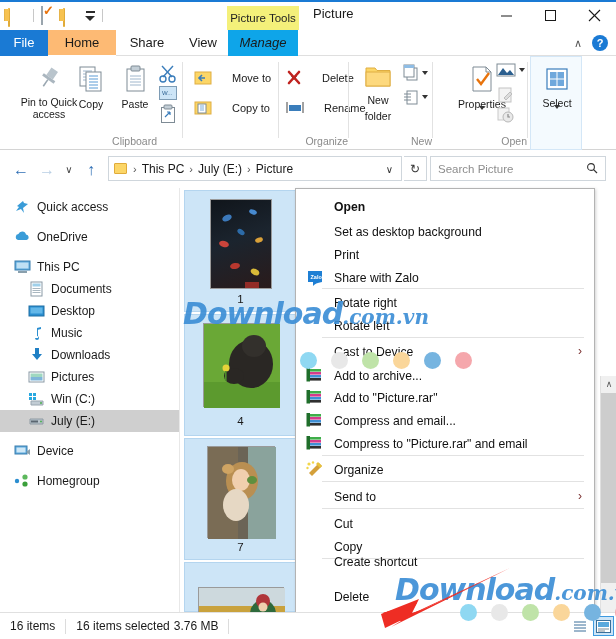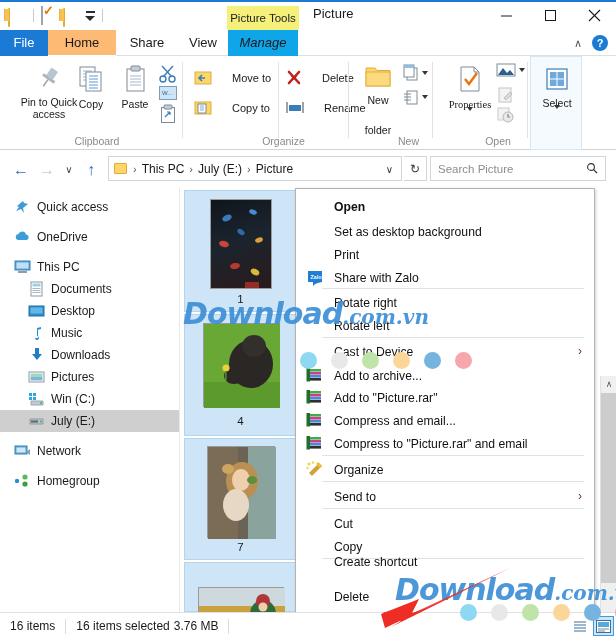--- a/index.html
+++ b/index.html
@@ -78,21 +78,21 @@
     font-size:11px;line-height:16px;text-align:center;font-weight:bold;
   }
 
   
   .ribbon {
     position:absolute; left:0; top:56px; width:616px; height:94px;
     background:#ffffff; border-bottom:1px solid #d4d4d4;
   }
   .rgroup { position:absolute; top:0; height:94px; }
   .rgroup-label {
-    position:absolute; bottom:3px; left:0; width:100%; text-align:center;
+    position:absolute; bottom:3px; left:0; width:100%; text-align:right;
     font-size:10.5px; color:#8a8a8a;padding-left:37px;
   }
   .rgroup-div { position:absolute; top:6px; width:1px; height:76px; background:#e2e2e2; }
   .rbtn { position:absolute; text-align:center; font-size:10.5px; color:#1a1a1a; line-height:12px; }
   .rbtn-lbl { display:block; margin-top:2px; }
   .rsmall { position:absolute; font-size:11px; color:#1a1a1a; display:flex; align-items:center; gap:20px; }
   .dd-caret { width:0;height:0;border-left:3.5px solid transparent;border-right:3.5px solid transparent;border-top:4px solid #333; }
 
   
   .addrbar { position:absolute; left:0; top:150px; width:616px; height:38px; background:#fff; }
@@ -357,21 +357,21 @@
     </div>
     <div class="rgroup-div" style="left:348px;"></div>
 
     <div class="rgroup" style="left:348px; width:84px;">
       <div class="rbtn" style="left:8px; top:8px; width:44px;">
         <svg width="30" height="26" viewBox="0 0 30 26">
           <path d="M3 4 h9 l2 2.5 h13 V22 H3 Z" fill="#fcd667" stroke="#dfae43"></path>
           <rect x="3" y="8" width="24" height="14" fill="#fdd97e" stroke="#dfae43"></rect>
         </svg>
         <span class="rbtn-lbl">New</span>
-        <span class="rbtn-lbl" style="margin-top:18px">folder</span>
+        <span class="rbtn-lbl" style="margin-top:4px">folder</span>
       </div>
       <div style="position:absolute; left:54px; top:8px; display:flex; align-items:center;">
         <svg width="18" height="18" viewBox="0 0 18 18">
           <rect x="5" y="4" width="10" height="12" fill="#fff" stroke="#7e8b95"></rect>
           <rect x="2" y="1" width="10" height="12" fill="#fff" stroke="#7e8b95"></rect>
           <rect x="2" y="1" width="10" height="3" fill="#8fbde5"></rect>
         </svg>
         <span class="dd-caret" style="margin-left:2px"></span>
       </div>
       <div style="position:absolute; left:54px; top:32px; display:flex; align-items:center;">
@@ -379,21 +379,21 @@
           <rect x="5" y="3" width="10" height="13" fill="#fff" stroke="#7e8b95"></rect>
           <path d="M2 6 h7 M2 9 h7 M2 12 h7" stroke="#7e8b95" stroke-width="1"></path>
         </svg>
         <span class="dd-caret" style="margin-left:2px"></span>
       </div>
       <div class="rgroup-label">New</div>
     </div>
     <div class="rgroup-div" style="left:432px;"></div>
 
     <div class="rgroup" style="left:432px; width:95px;">
-      <div class="rbtn" style="left:8px; top:8px; width:60px;font-family:Liberation Serif, serif;">
+      <div class="rbtn" style="left:20px; top:8px; width:60px;">
         <svg width="30" height="30" viewBox="0 0 30 30">
           <path d="M6 3 h13 l5 5 v19 H6 Z" fill="#fff" stroke="#7e8b95"></path>
           <path d="M19 3 v5 h5" fill="none" stroke="#7e8b95"></path>
           <path d="M10 15 L14 20 L22 9" stroke="#e8730c" stroke-width="2.4" fill="none"></path>
         </svg>
         <span class="rbtn-lbl">Properties</span>
         <span class="dd-caret" style="margin:2px auto 0;"></span>
       </div>
       <div style="position:absolute; left:64px; top:6px; display:flex; align-items:center;">
         <svg width="20" height="16" viewBox="0 0 20 16">
@@ -583,21 +583,21 @@
       <div class="nav-gap"></div>
 
       <div class="nav-item">
         <span class="nav-ico">
           <svg width="17" height="16" viewBox="0 0 17 16">
               <rect x="1" y="3" width="12" height="8" fill="#5aa9dd" stroke="#3d7fae"></rect>
               <rect x="2.5" y="4.5" width="9" height="5" fill="#cfe8f7"></rect>
               <path d="M12 9 l4 -3 v6 Z" fill="#8aa0ad"></path>
             </svg>
         </span>
-        <span>Network</span>
+        <span>Device</span>
       </div>
       <div class="nav-gap"></div>
 
       <div class="nav-item">
         <span class="nav-ico">
           <svg width="17" height="16" viewBox="0 0 17 16">
               <circle cx="3" cy="8" r="2.2" fill="#2b8ed0"></circle>
               <circle cx="11" cy="4" r="2.6" fill="#5cb85c"></circle>
               <circle cx="11" cy="11" r="2.6" fill="#3a9f3a"></circle>
             </svg>

